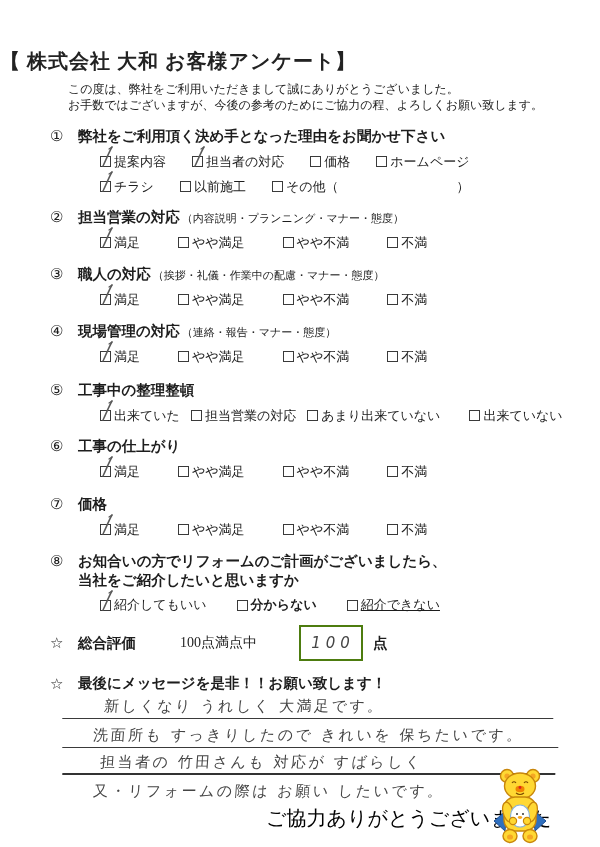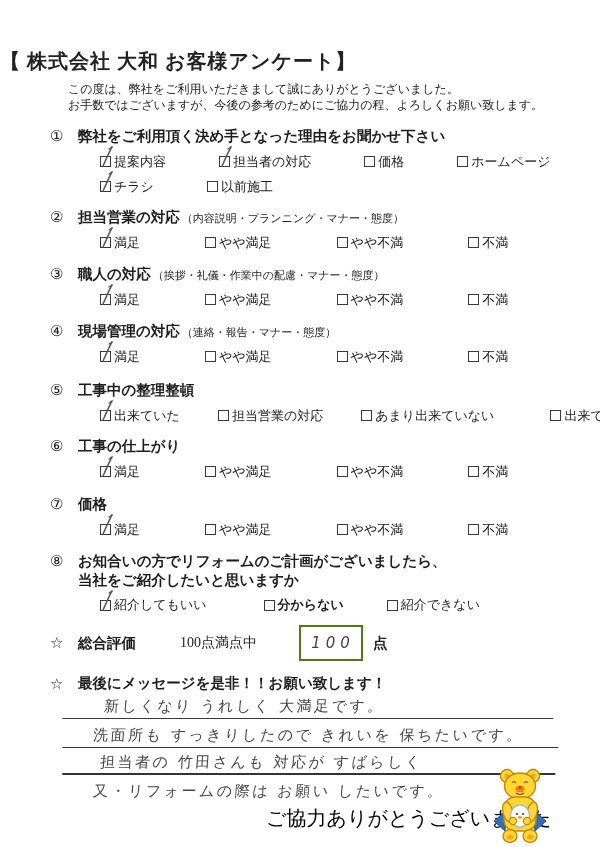--- a/index.html
+++ b/index.html
@@ -10,21 +10,21 @@
   .title{
     position:absolute;top:48px;left:0;width:100%;text-align:left;
     font-size:20px;font-weight:bold;letter-spacing:1px;color:#222;
   }
   .intro{position:absolute;top:82px;left:68px;font-size:12px;line-height:15.5px;color:#222;}
   .question{position:absolute;left:50px;right:16px;}
   .q-head{display:flex;align-items:flex-start;}
   .q-num{font-size:15px;width:16px;flex:none;margin-right:12px;line-height:18px;}
   .q-text{font-size:14.5px;font-weight:bold;line-height:17.5px;}
   .q-note{font-size:11px;font-weight:normal;margin-left:2px;white-space:nowrap;}
-  .opt-row{margin-top:7px;padding-left:50px;display:flex;align-items:center;flex-wrap:nowrap;gap:27px;}
+  .opt-row{margin-top:7px;padding-left:50px;display:flex;align-items:center;flex-wrap:nowrap;}
   .option{display:inline-flex;align-items:center;font-size:13px;white-space:nowrap;}
   .checkbox{
     position:relative;width:9px;height:9px;border:1.5px solid #3a3a3a;
     margin-right:3px;flex:none;background:#fff;
   }
   .checkbox svg{position:absolute;left:-3px;top:-12px;overflow:visible;}
   .blank-space{display:inline-block;width:118px;}
   .overall{position:absolute;top:622px;left:50px;height:42px;display:flex;align-items:center;}
   .overall .star{font-size:15px;width:16px;margin-right:12px;}
   .overall .ov-label{font-size:14.5px;font-weight:bold;}
@@ -105,20 +105,26 @@
                 <path d="M5 21 C8 15 11 7 14 2" fill="none" stroke="#5a5a5a" stroke-width="1.5" stroke-linecap="round"></path>
                 <path d="M14 2 L11 4" fill="none" stroke="#5a5a5a" stroke-width="1.2" stroke-linecap="round"></path>
               </svg>
             </span>
             <span>チラシ</span>
           </span>
           <span class="option" style="margin-left: 26px;">
             <span class="checkbox"></span>
             <span>以前施工</span>
           </span>
+          <span class="option" style="margin-left: 26px;">
+            <span class="checkbox"></span>
+            <span>その他（</span>
+            <span class="blank-space"></span>
+            <span>）</span>
+          </span>
         </div>
       </div>
       <div class="question" style="top: 208px;">
         <div class="q-head">
           <span class="q-num">②</span>
           <span><span class="q-text">担当営業の対応</span><span class="q-note">（内容説明・プランニング・マナー・態度）</span></span>
         </div>
         <div class="opt-row">
           <span class="option">
             <span class="checkbox checked">
@@ -300,21 +306,21 @@
                 <path d="M5 21 C8 15 11 7 14 2" fill="none" stroke="#5a5a5a" stroke-width="1.5" stroke-linecap="round"></path>
                 <path d="M14 2 L11 4" fill="none" stroke="#5a5a5a" stroke-width="1.2" stroke-linecap="round"></path>
               </svg>
             </span>
             <span>紹介してもいい</span>
           </span>
           <span class="option" style="margin-left: 30px; font-weight: bold;">
             <span class="checkbox"></span>
             <span>分からない</span>
           </span>
-          <span class="option" style="margin-left: 16px;">
+          <span class="option" style="margin-left: 30px; text-decoration: underline;">
             <span class="checkbox"></span>
             <span>紹介できない</span>
           </span>
         </div>
       </div>
     </div>
 
   <div class="overall">
     <span class="star">☆</span>
     <span class="ov-label">総合評価</span>

